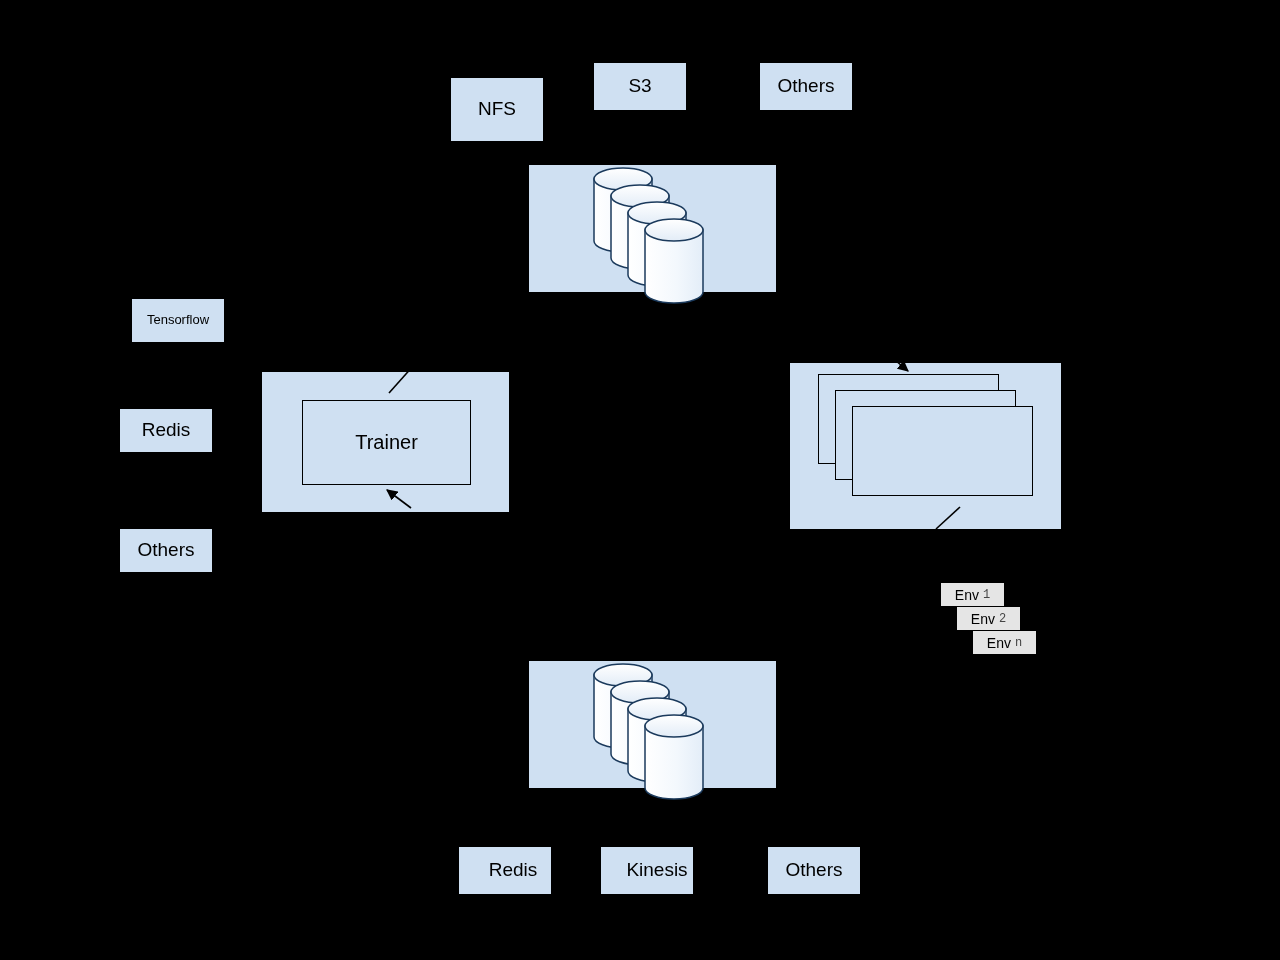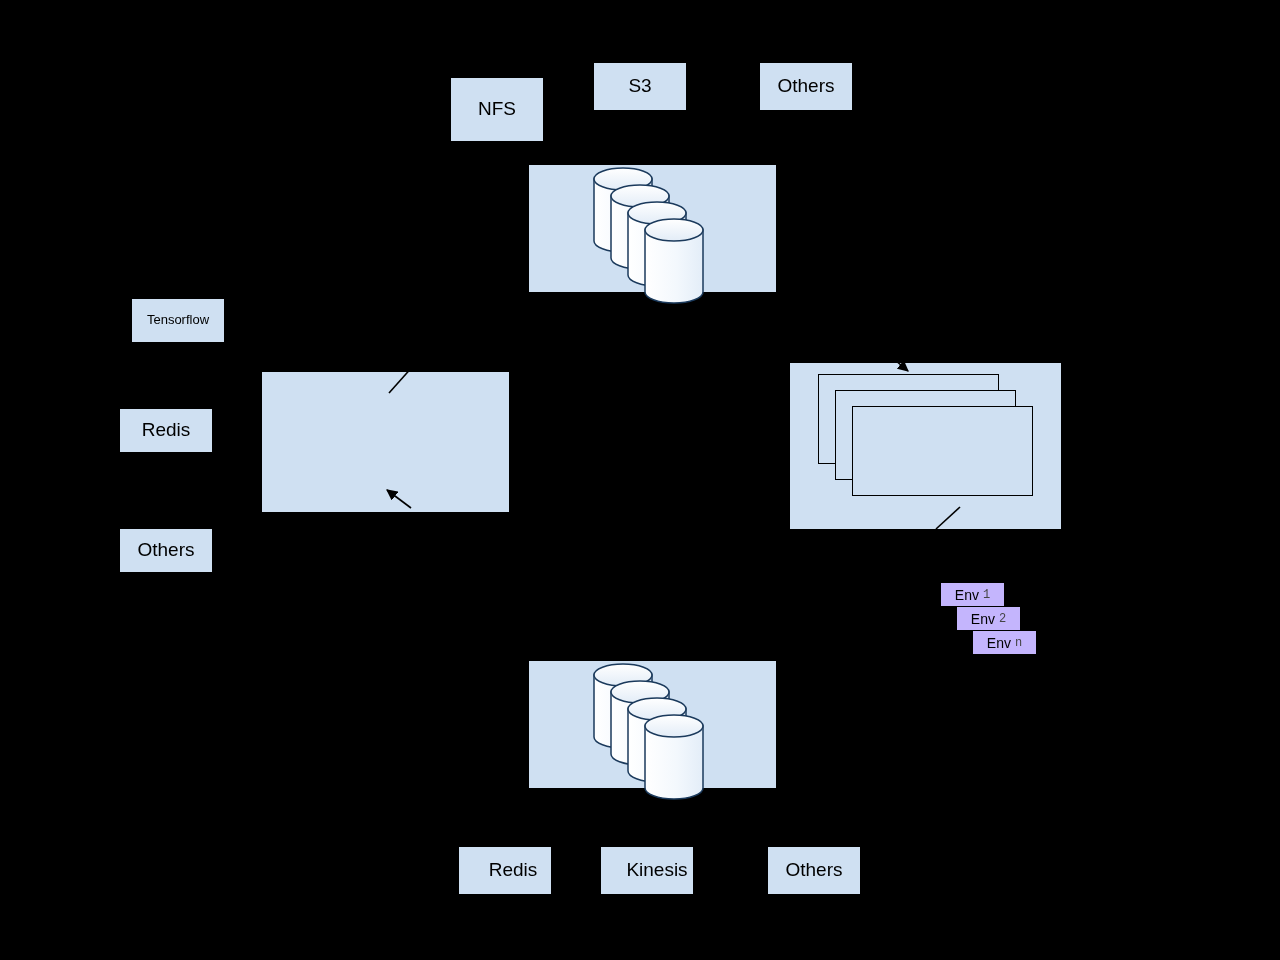--- a/index.html
+++ b/index.html
@@ -48,21 +48,21 @@
     border: 1.6px solid #000000;
     display: flex;
     align-items: center;
     justify-content: center;
     font-size: 20px;
     color: #000000;
   }
   .env-chip {
     position: absolute;
     box-sizing: border-box;
-    background: #c4b5fd;
+    background: #e5e5e5;
     display: flex;
     align-items: center;
     justify-content: center;
     font-size: 14px;
     color: #000000;
     white-space: nowrap;
   }
   .env-chip .idx {
     font-family: "Liberation Mono", monospace;
     font-size: 12px;
@@ -87,20 +87,21 @@
   <div class="node chip" style="left: 594px; top: 63px; width: 92px; height: 47px;">S3</div>
   <div class="node chip" style="left: 760px; top: 63px; width: 92px; height: 47px;">Others</div>
 
   <div class="node chip-small" style="left: 120px; top: 299px; width: 92px; height: 43px; margin-left: 12px;">Tensorflow</div>
   <div class="node chip" style="left: 120px; top: 409px; width: 92px; height: 43px;">Redis</div>
   <div class="node chip" style="left: 120px; top: 529px; width: 92px; height: 43px;">Others</div>
 
   <div class="panel" id="storage-top" style="left: 529px; top: 165px; width: 247px; height: 127px;"></div>
 
   <div class="panel" style="left: 262px; top: 372px; width: 247px; height: 140px;"></div>
+  <div class="boxed" style="left: 302px; top: 400px; width: 169px; height: 85px;">Trainer</div>
 
   <div class="panel" style="left: 790px; top: 363px; width: 271px; height: 166px;"></div>
   <div class="boxed" style="left: 818px; top: 374px; width: 181px; height: 90px;"></div>
   <div class="boxed" style="left: 835px; top: 390px; width: 181px; height: 90px;"></div>
   <div class="boxed" style="left: 852px; top: 406px; width: 181px; height: 90px;"></div>
 
   <div class="env-chip" style="left: 941px; top: 583px; width: 63px; height: 23px;">
     <span>Env</span>
       <span class="idx">1</span>
   </div>

